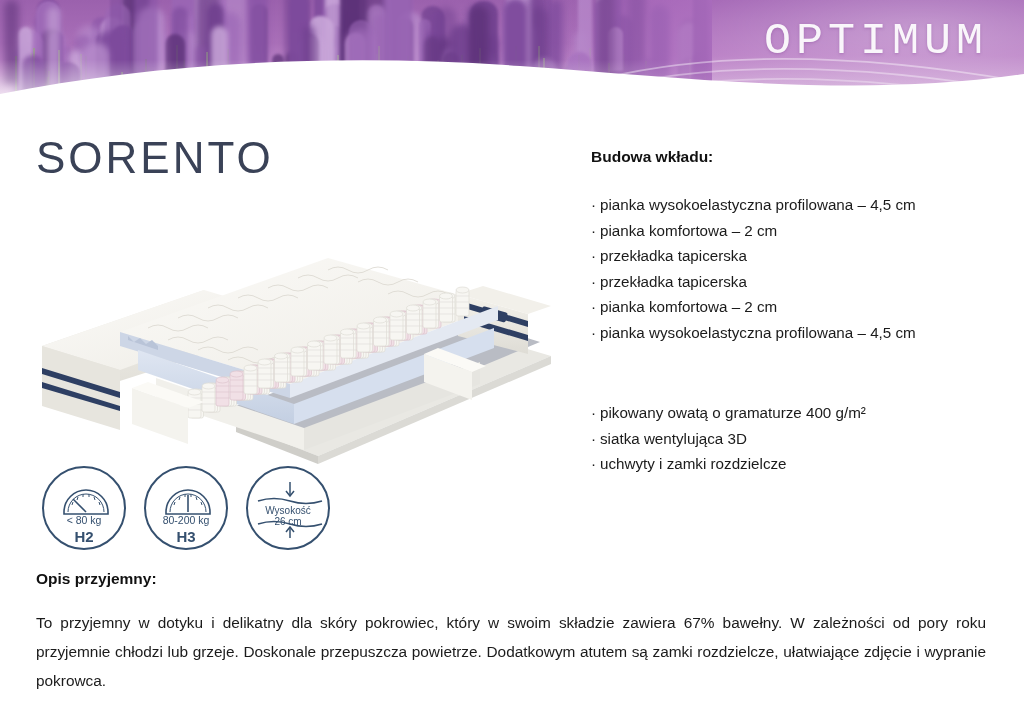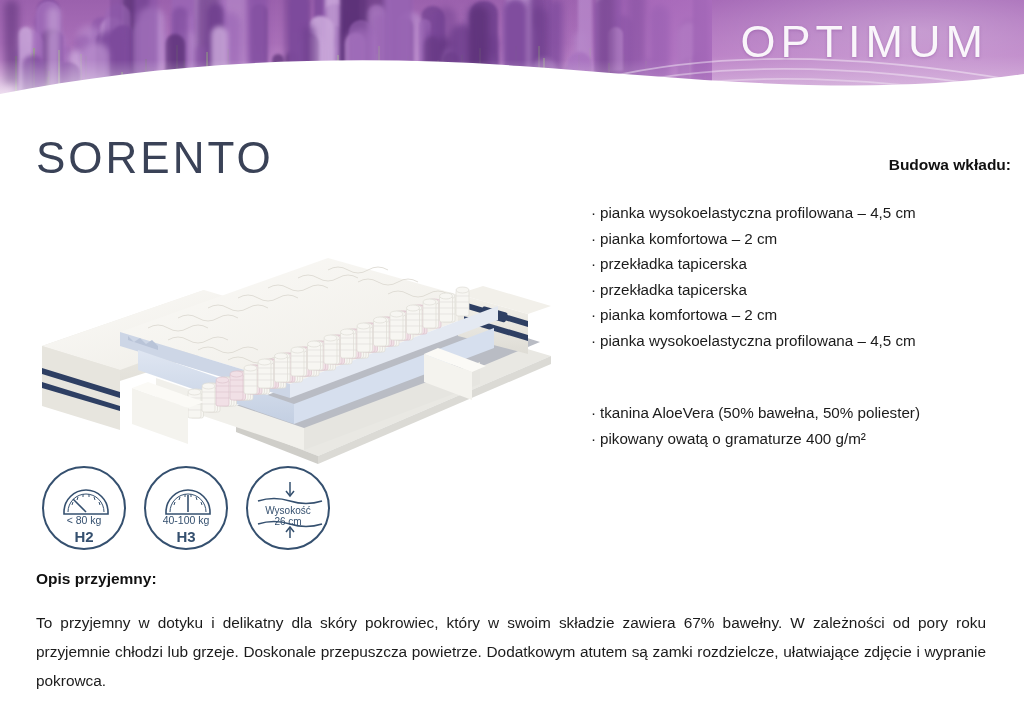--- a/index.html
+++ b/index.html
@@ -36,20 +36,21 @@
                linear-gradient(180deg,#a263b4 0%,#b87cc4 45%,#ddbfe2 80%,#f7f1f8 100%);
   }
   .brand{
     position:absolute;right:36px;top:16px;
     font-size:45px;letter-spacing:5px;
     color:rgba(255,255,255,.93);
     font-weight:300;
     text-shadow:0 1px 3px rgba(120,60,140,.35);
     z-index:6;
     white-space:nowrap;
+    font-family:Liberation Mono, monospace;
   }
   .wave-lines{
     position:absolute;right:0;bottom:6px;width:420px;height:70px;z-index:5;
     opacity:.75;
   }
   .white-swoosh{
     position:absolute;left:0;bottom:-2px;width:1024px;height:78px;z-index:7;
   }
 
   
@@ -84,21 +85,21 @@
   .b-main{font-size:15px;font-weight:bold;}
   .b-h{font-size:10px;}
   .b-warr{font-size:11px;}
   .b-warr b{font-size:12px;}
 
   
   .col-right{
     position:absolute;left:591px;top:144px;width:420px;
   }
   .sec-head{
-    font-size:15.5px;font-weight:bold;color:#111;margin:12px 0 26px 0;text-align:right;
+    font-size:15.5px;font-weight:bold;color:#111;margin:4px 0 26px 0;
   }
   .spec-list{list-style:none;margin:0;padding:0;}
   .spec-list li{
     font-size:15.2px;color:#1b1b1b;line-height:25.5px;white-space:nowrap;
   }
   .bullet{display:inline-block;width:9px;color:#1b1b1b;}
   .cover-block{position:absolute;left:591px;top:400px;width:420px;}
 
   
   .desc-head{
@@ -998,21 +999,21 @@
       <g stroke="#35506f" stroke-width="1">
         <line x1="28" y1="37" x2="29" y2="34"></line>
           <line x1="33" y1="32" x2="34" y2="29"></line>
         <line x1="39" y1="29" x2="39" y2="26"></line>
           <line x1="45" y1="29" x2="45" y2="26"></line>
         <line x1="51" y1="32" x2="50" y2="29"></line>
           <line x1="56" y1="37" x2="55" y2="34"></line>
       </g>
       <line x1="42" y1="44" x2="42" y2="27" stroke="#35506f" stroke-width="1.6"></line>
     </svg>
-    <div class="badge-txt b-sub" style="top:46px">40-100 kg</div>
+    <div class="badge-txt b-sub" style="top:46px">80-200 kg</div>
     <div class="badge-txt b-main" style="top:60px">H3</div>
   </div>
 
   <div class="badge">
     <svg width="84" height="84" viewBox="0 0 84 84">
       <line x1="42" y1="14" x2="42" y2="27" stroke="#35506f" stroke-width="1.5"></line>
       <polyline points="38,23 42,28 46,23" fill="none" stroke="#35506f" stroke-width="1.5"></polyline>
       <path d="M10,33 q16,-5 32,0 t32,0" fill="none" stroke="#35506f" stroke-width="1.5"></path>
       <path d="M10,56 q16,-5 32,0 t32,0" fill="none" stroke="#35506f" stroke-width="1.5"></path>
       <line x1="42" y1="70" x2="42" y2="60" stroke="#35506f" stroke-width="1.5"></line>
@@ -1031,19 +1032,20 @@
       <li><span class="bullet">·</span><span>pianka komfortowa – 2 cm</span></li>
       <li><span class="bullet">·</span><span>przekładka tapicerska</span></li>
       <li><span class="bullet">·</span><span>przekładka tapicerska</span></li>
       <li><span class="bullet">·</span><span>pianka komfortowa – 2 cm</span></li>
       <li><span class="bullet">·</span><span>pianka wysokoelastyczna profilowana – 4,5 cm</span></li>
     </ul>
 </div>
 
 <div class="cover-block">
   <ul class="spec-list" id="cover-list">
-      <li><span class="bullet">·</span><span>tkanina AloeVera  (50% bawełna, 50% poliester)</span></li>
       <li><span class="bullet">·</span><span>pikowany owatą o gramaturze 400 g/m²</span></li>
+      <li><span class="bullet">·</span><span>siatka wentylująca 3D</span></li>
+      <li><span class="bullet">·</span><span>uchwyty i zamki rozdzielcze</span></li>
     </ul>
 </div>
 
 <div class="desc-head">Opis przyjemny:</div>
 <div class="desc-body">To przyjemny w dotyku i delikatny dla skóry pokrowiec, który w swoim składzie zawiera 67% bawełny. W zależności od pory roku przyjemnie chłodzi lub grzeje. Doskonale przepuszcza powietrze. Dodatkowym atutem są zamki rozdzielcze, ułatwiające zdjęcie i wypranie pokrowca.</div>
 
 </body></html>

